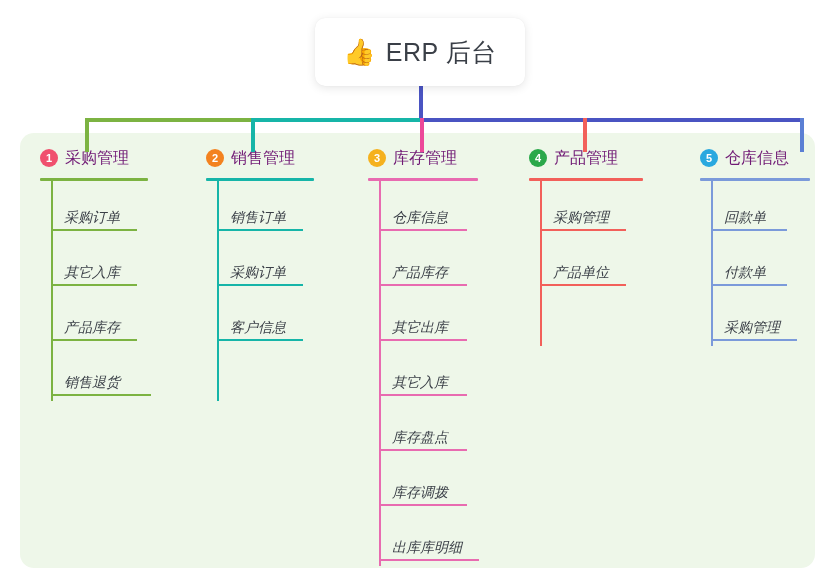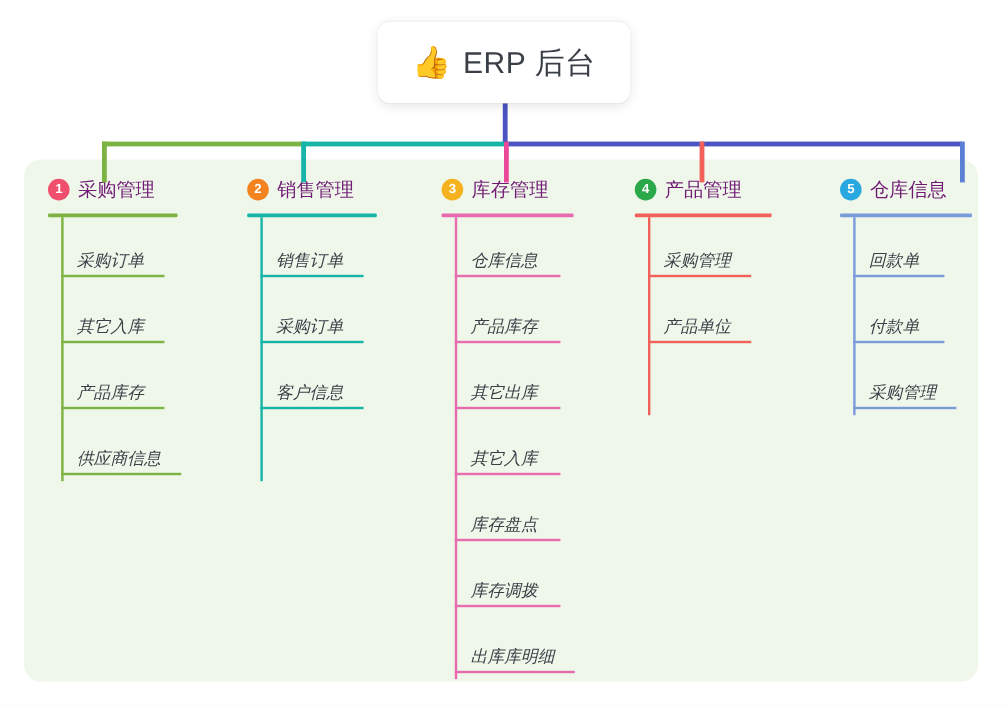--- a/index.html
+++ b/index.html
@@ -122,21 +122,21 @@
           </div>
           <div class="item">
             <span class="item-label">其它入库</span>
             <div class="item-rule" style="width: 86px; background: rgb(124, 179, 66);"></div>
           </div>
           <div class="item">
             <span class="item-label">产品库存</span>
             <div class="item-rule" style="width: 86px; background: rgb(124, 179, 66);"></div>
           </div>
           <div class="item">
-            <span class="item-label">供应商信息</span>
+            <span class="item-label">销售退货</span>
             <div class="item-rule" style="width: 100px; background: rgb(124, 179, 66);"></div>
           </div>
         </div>
       </div>
       <div class="col" style="left: 206px;">
         <div class="col-head">
           <span class="badge" style="background: rgb(243, 130, 31);">2</span>
           <span class="col-title">销售管理</span>
         </div>
         <div class="head-rule" style="width: 108px; background: rgb(22, 181, 168);"></div>

